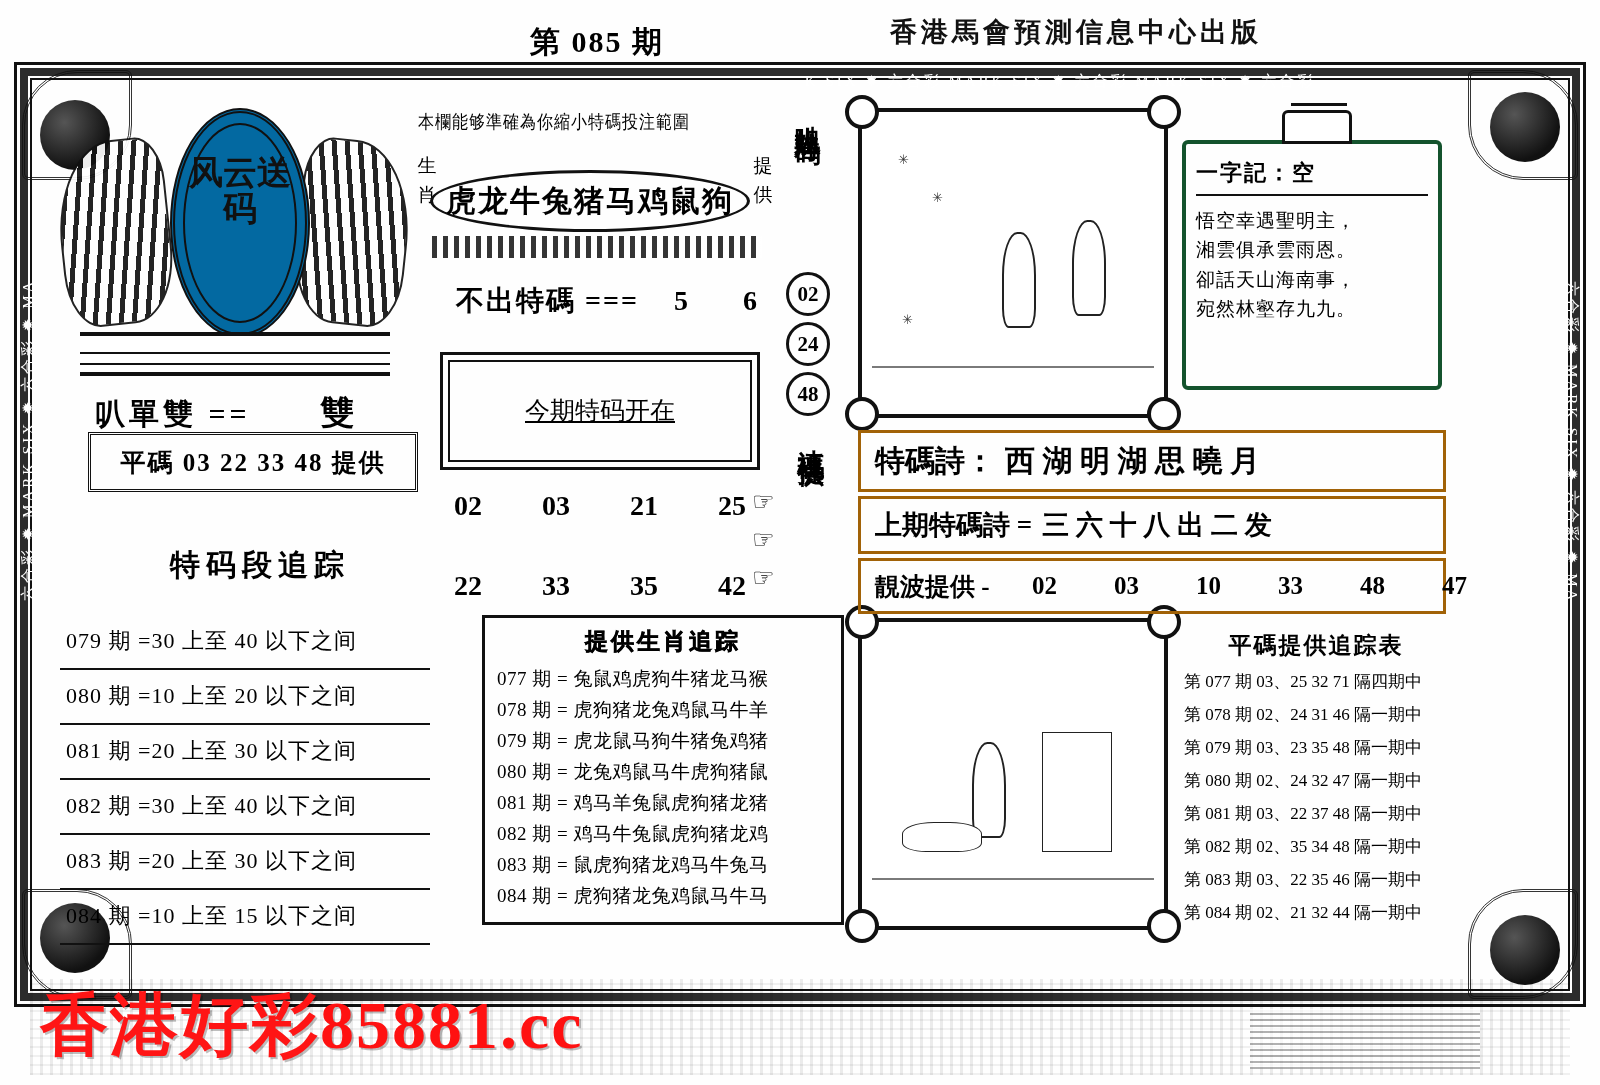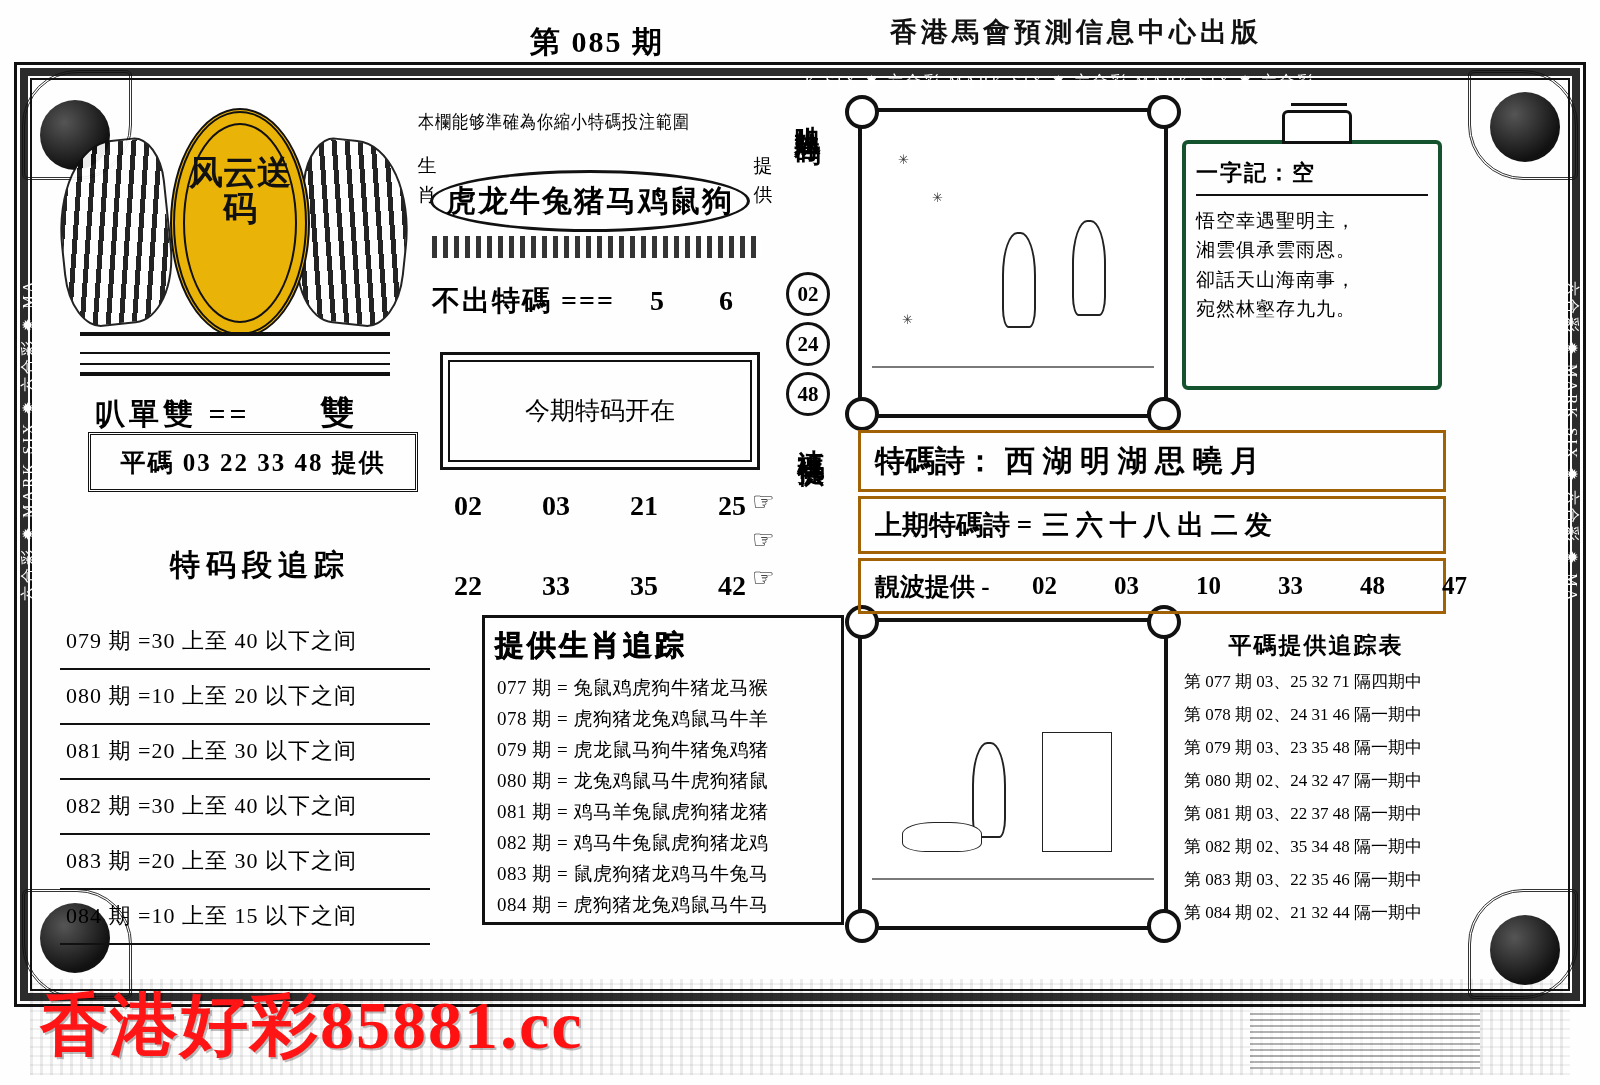--- a/index.html
+++ b/index.html
@@ -82,21 +82,21 @@
     color:#111;
   }
 
   
   .emblem {
     position:absolute; left:60px; top:100px; width:350px; height:300px;
   }
   .emblem .oval {
     position:absolute; left:110px; top:8px; width:140px; height:230px;
     border:5px double #111; border-radius:50%/50%;
-    background:#eab308;
+    background:#0369a1;
   }
   .emblem .oval-inner {
     position:absolute; left:8px; top:10px; right:8px; bottom:10px;
     border:2px solid #111; border-radius:50%/50%;
   }
   .emblem .oval-txt {
     position:absolute; left:0; right:0; top:42px;
     text-align:center; font-family:"Liberation Serif", serif;
     font-size:34px; font-weight:bold; line-height:1.05; color:#111;
     letter-spacing:0px;
@@ -175,51 +175,51 @@
     position:absolute; left:752px; top:152px; width:22px;
     font-family:"Liberation Serif", serif; font-size:19px; line-height:1.5;
     text-align:center;
   }
   .squiggle {
     position:absolute; left:432px; top:236px; width:330px; height:22px;
     background:repeating-linear-gradient(90deg,#111 0 5px, #fff 5px 11px);
     opacity:0.85;
   }
   .no-special {
-    position:absolute; left:432px; top:282px; width:330px;
+    position:absolute; left:456px; top:282px; width:330px;
     font-family:"Liberation Serif", serif; font-size:28px; font-weight:bold;
     letter-spacing:2px; white-space:nowrap;
   }
   .no-special .nums { margin-left:26px; letter-spacing:24px; }
 
   .range-box {
     position:absolute; left:440px; top:352px; width:320px; height:118px;
-    border:3px solid #111; padding:5px;
+    border:3px solid #111; padding:5px;text-decoration:underline;
   }
   .range-box .in {
     border:2px solid #111; width:100%; height:100%;
     display:flex; flex-direction:column; align-items:center; justify-content:center;
     font-family:"Liberation Serif", serif; font-size:25px; line-height:1.5;
   }
   .num-row {
     position:absolute; width:320px; left:440px;
     display:flex; justify-content:space-between;
     font-family:"Liberation Serif", serif; font-size:28px; font-weight:bold;
     padding:0 14px;
   }
   .num-row-1 { top:490px; }
   .num-row-2 { top:570px;align-items:flex-end; }
 
   .zodiac-track {
     position:absolute; left:482px; top:615px; width:362px; height:310px;
     border:3px solid #111; padding:8px 10px;
   }
   .zodiac-track h3 {
-    margin:0 0 6px 0; text-align:left;
-    font-family:Liberation Mono, monospace; font-size:29px; font-weight:bold;
+    margin:0 0 6px 0; text-align:center;
+    font-family:Liberation Mono, monospace; font-size:23px; font-weight:bold;
     letter-spacing:3px;
     -webkit-text-stroke:0.6px #000;
   }
   .zodiac-track .zrow {
     font-family:"Liberation Serif", serif; font-size:19px;
     padding:3px 0 2px 2px; white-space:nowrap; letter-spacing:0.5px;
   }
 
   
   .v-label {

